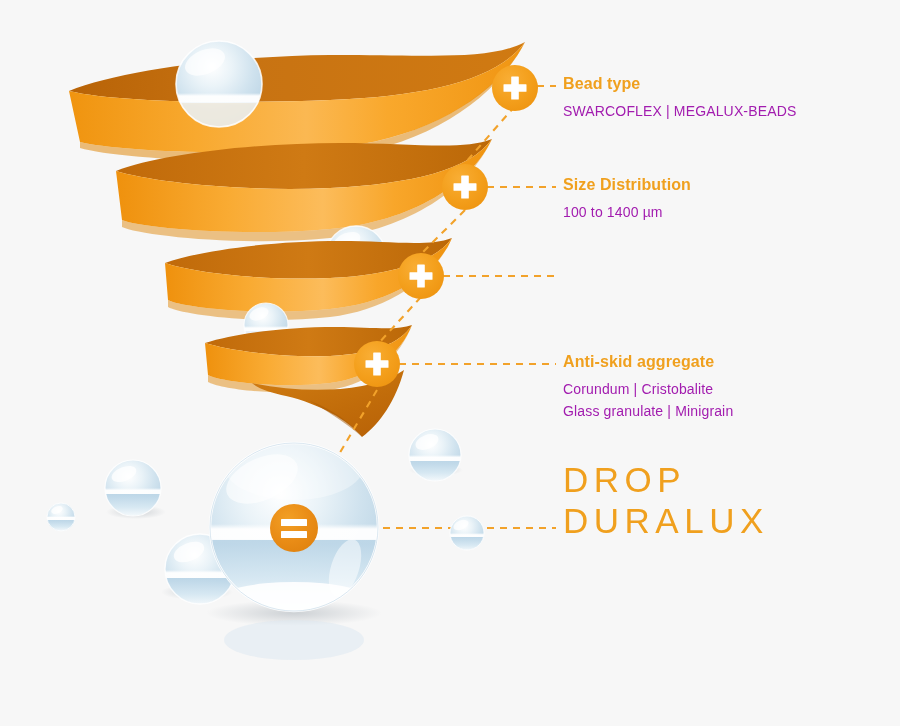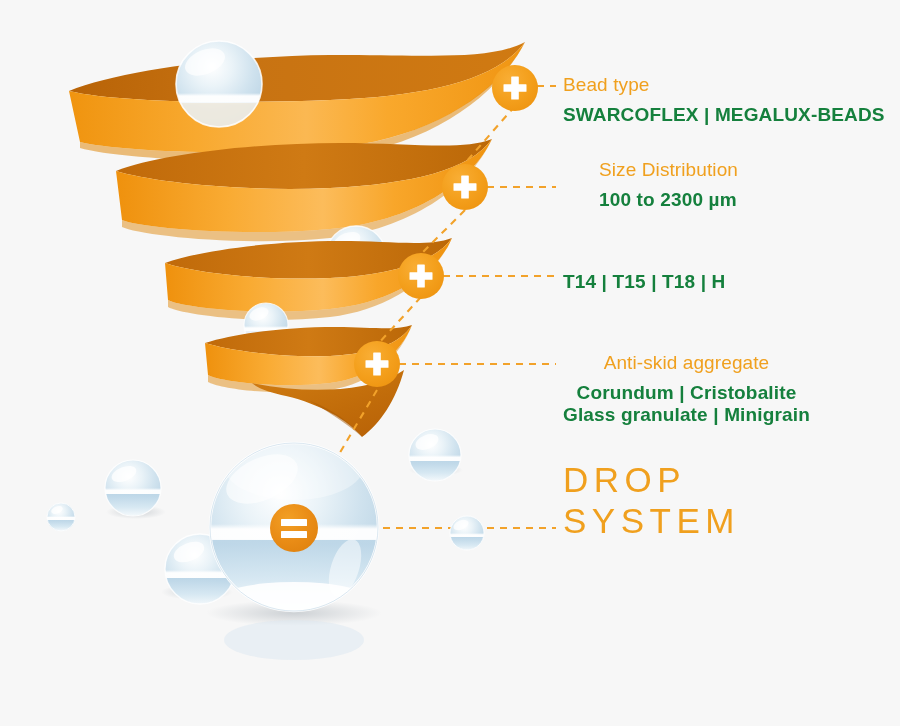--- a/index.html
+++ b/index.html
@@ -22,43 +22,42 @@
     width: 900px;
     height: 726px;
   }
 
   
   .feature {
     position: absolute;
     left: 563px;
   }
   .feature-title {
-    font-size: 19px;
-    font-weight: 400;
+    font-size: 16px;
+    font-weight: 700;
     color: #f0a01e;
     letter-spacing: .1px;
     line-height: 1.2;
     white-space: nowrap;
   }
   .feature-lines {
     margin-top: 7px;
   }
   .feature-line {
-    font-size: 19px;
-    color: #15803d;
+    font-size: 14px;
+    color: #a21caf;
     line-height: 22px;
     letter-spacing: .15px;
     white-space: nowrap;
-    font-weight: bold;
   }
 
   #f0 { top: 74px; }
-  #f1 { top: 159px; margin-left: 36px; }
+  #f1 { top: 175px; }
   #f2 { top: 264px; }
-  #f3 { top: 352px; text-align: center; }
+  #f3 { top: 352px; }
 
   
   #wordmark {
     position: absolute;
     left: 563px;
     top: 459px;
     color: #f0a01e;
     font-size: 35px;
     font-weight: 300;
     letter-spacing: 5.5px;
@@ -357,36 +356,33 @@
   <div class="feature" id="f0">
     <div class="feature-title">Bead type</div>
     <div class="feature-lines">
       <div class="feature-line">SWARCOFLEX | MEGALUX-BEADS</div>
     </div>
   </div>
 
   <div class="feature" id="f1">
     <div class="feature-title">Size Distribution</div>
     <div class="feature-lines">
-      <div class="feature-line">100 to 2300 µm</div>
+      <div class="feature-line">100 to 1400 µm</div>
     </div>
   </div>
 
   <div class="feature" id="f2">
-    <div class="feature-lines">
-      <div class="feature-line">T14 | T15 | T18 | H</div>
-    </div>
   </div>
 
   <div class="feature" id="f3">
     <div class="feature-title">Anti-skid aggregate</div>
     <div class="feature-lines">
       <div class="feature-line">Corundum | Cristobalite</div>
       <div class="feature-line">Glass granulate | Minigrain</div>
     </div>
   </div>
 
   <div id="wordmark">
     <div>DROP</div>
-    <div>SYSTEM</div>
+    <div>DURALUX</div>
   </div>
 
 </div>
 
 </body></html>

